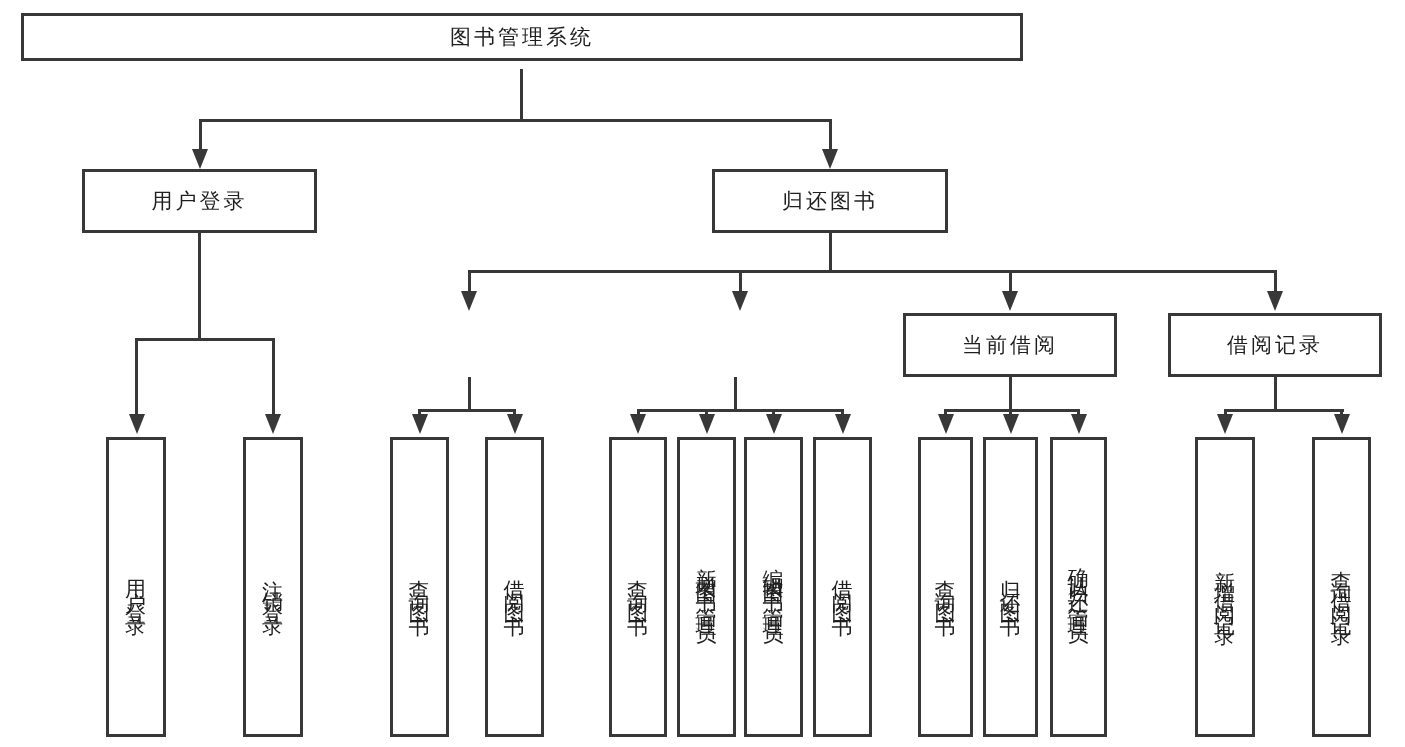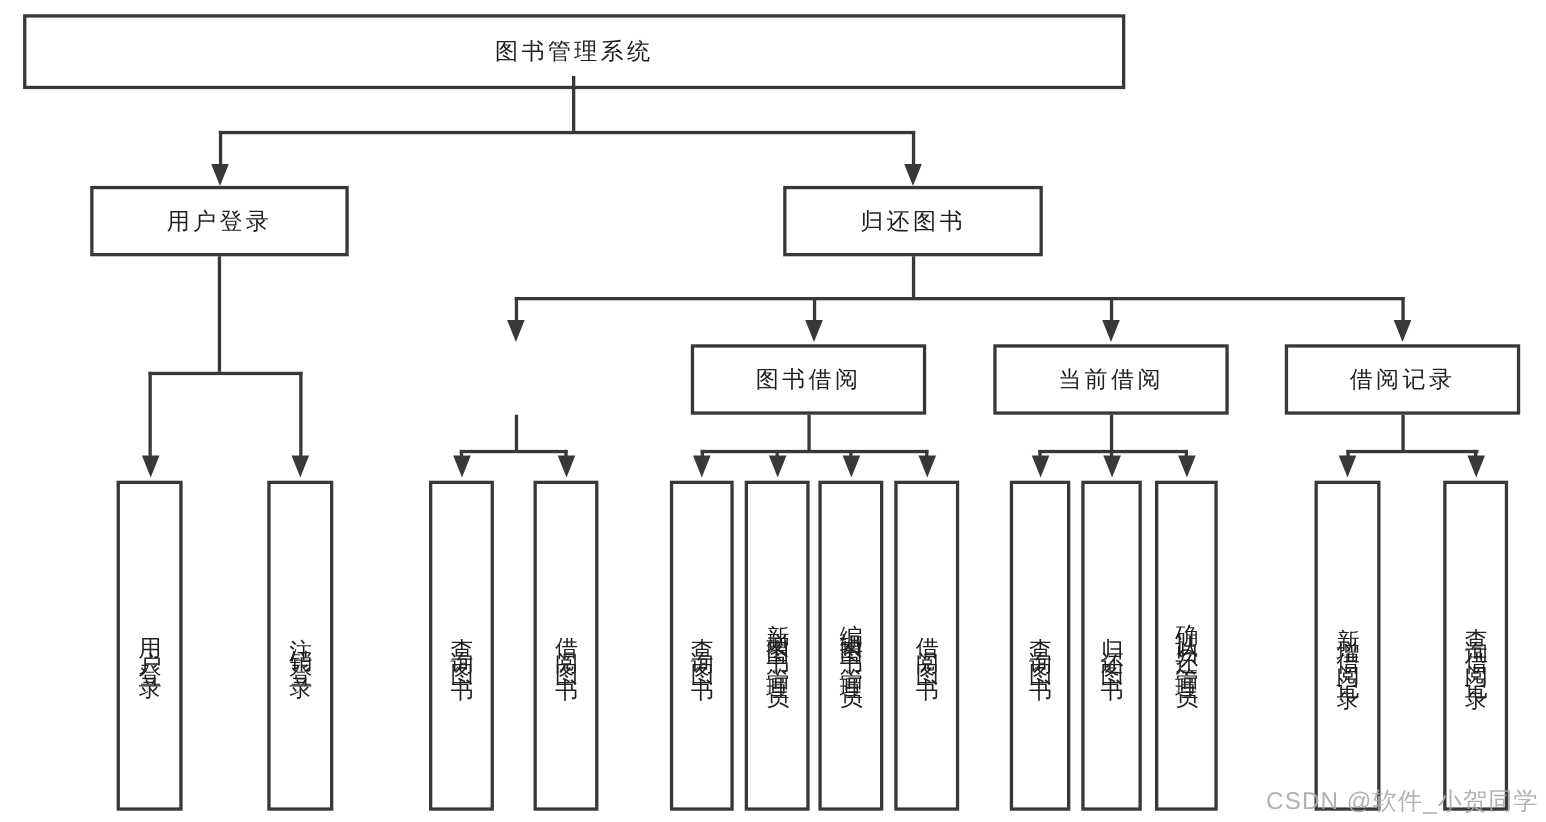--- a/index.html
+++ b/index.html
@@ -29,21 +29,21 @@
   .watermark{
     position:absolute;right:6px;bottom:4px;font-size:22px;letter-spacing:1px;
     color:rgba(170,170,170,0.9);
   }
 </style>
 </head>
 <body>
 
 <div class="canvas">
 
-  <div class="box root" style="left:21px;top:13px;width:1002px;height:68px;text-align:right;">
+  <div class="box root" style="left:21px;top:13px;width:1002px;height:48px;text-align:right;">
     <span>图书管理系统</span>
   </div>
 
   <div class="v" style="left:519.5px;top:69px;height:50px;"></div>
   <div class="h" style="left:198.5px;top:119px;width:633px;"></div>
   <div class="v" style="left:198.5px;top:119px;height:32px;"></div>
   <div class="ah" style="left:192px;top:149px;"></div>
   <div class="v" style="left:828.5px;top:119px;height:32px;"></div>
   <div class="ah" style="left:822px;top:149px;"></div>
 
@@ -65,23 +65,20 @@
   <div class="h" style="left:467.5px;top:270px;width:809px;"></div>
   <div class="v" style="left:467.5px;top:270px;height:23px;"></div>
   <div class="ah" style="left:461px;top:291px;"></div>
   <div class="v" style="left:738.5px;top:270px;height:23px;"></div>
   <div class="ah" style="left:732px;top:291px;"></div>
   <div class="v" style="left:1008.5px;top:270px;height:23px;"></div>
   <div class="ah" style="left:1002px;top:291px;"></div>
   <div class="v" style="left:1273.5px;top:270px;height:23px;"></div>
   <div class="ah" style="left:1267px;top:291px;"></div>
 
-  <div class="box" style="left:628px;top:313px;width:214px;height:64px;">
-    <span>图书借阅</span>
-  </div>
   <div class="box" style="left:1168px;top:313px;width:214px;height:64px;">
     <span>借阅记录</span>
   </div>
   <div class="box" style="left:903px;top:313px;width:214px;height:64px;">
     <span>当前借阅</span>
   </div>
 
   <div class="v" style="left:467.5px;top:377px;height:33px;"></div>
   <div class="h" style="left:418px;top:409px;width:98px;"></div>
   <div class="v" style="left:418px;top:409px;height:7px;"></div>
@@ -153,15 +150,14 @@
     <span class="ls-tight">确认归还（管理员）</span>
   </div>
 
   <div class="box leaf" style="left:1195px;top:437px;width:60px;height:300px;">
     <span class="ls-mid">新增借阅记录</span>
   </div>
   <div class="box leaf" style="left:1312px;top:437px;width:59px;height:300px;">
     <span class="ls-mid">查询借阅记录</span>
   </div>
 
-  <div class="watermark">CSDN @软件_小贺同学</div>
 
 </div>
 
 </body></html>

